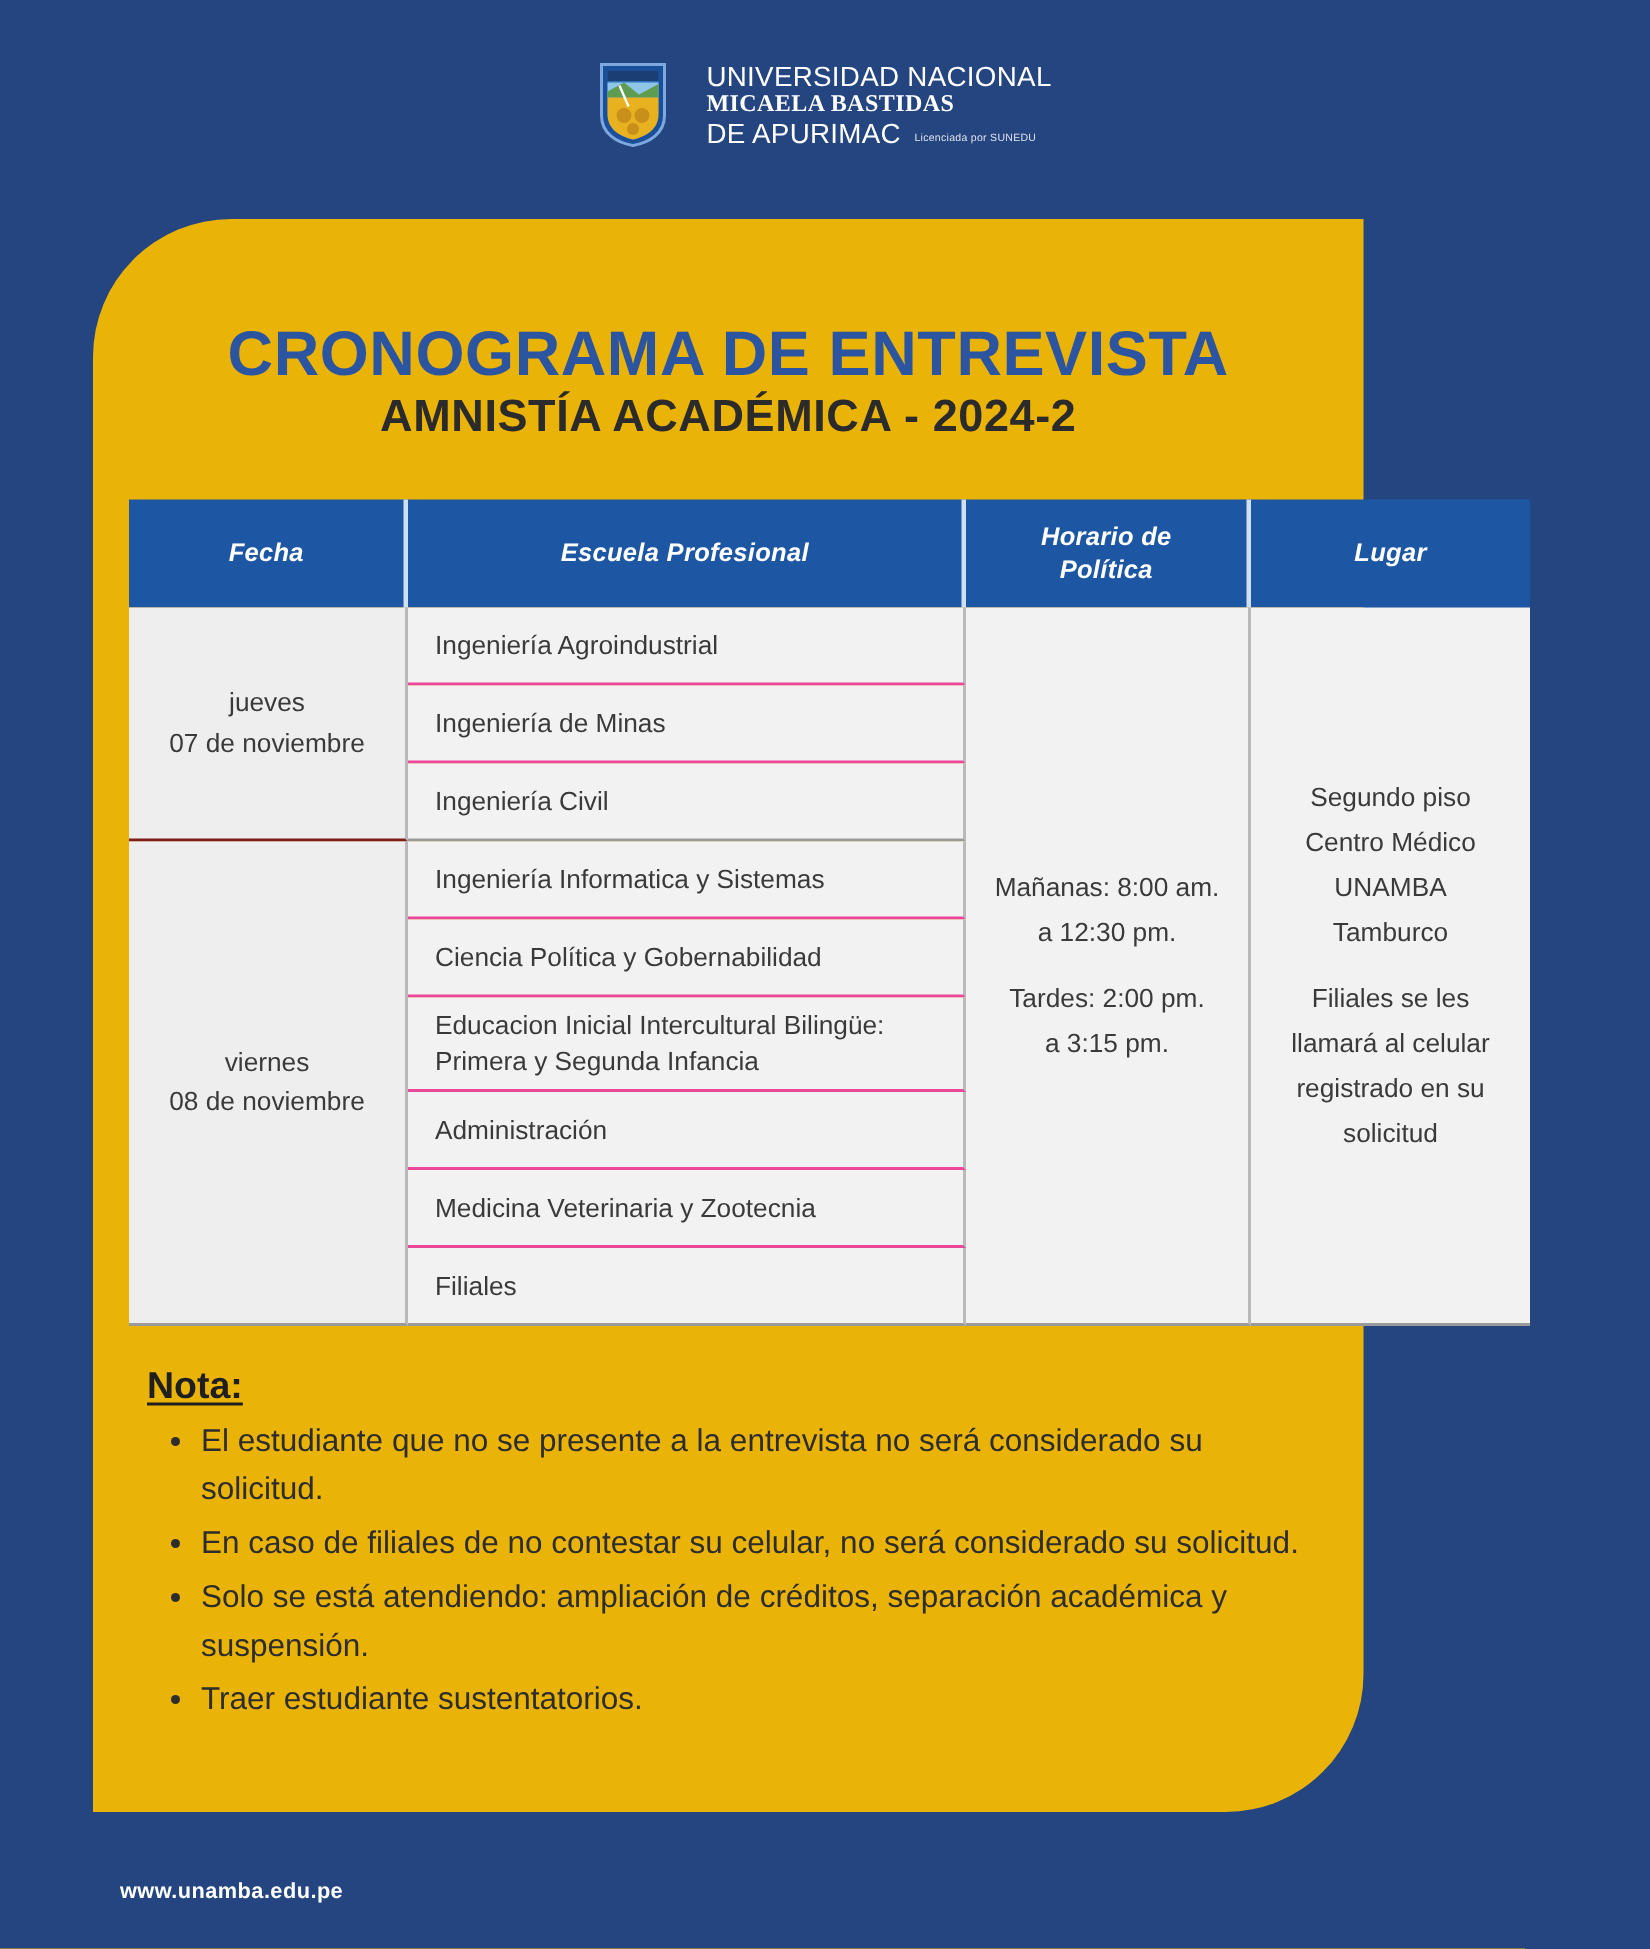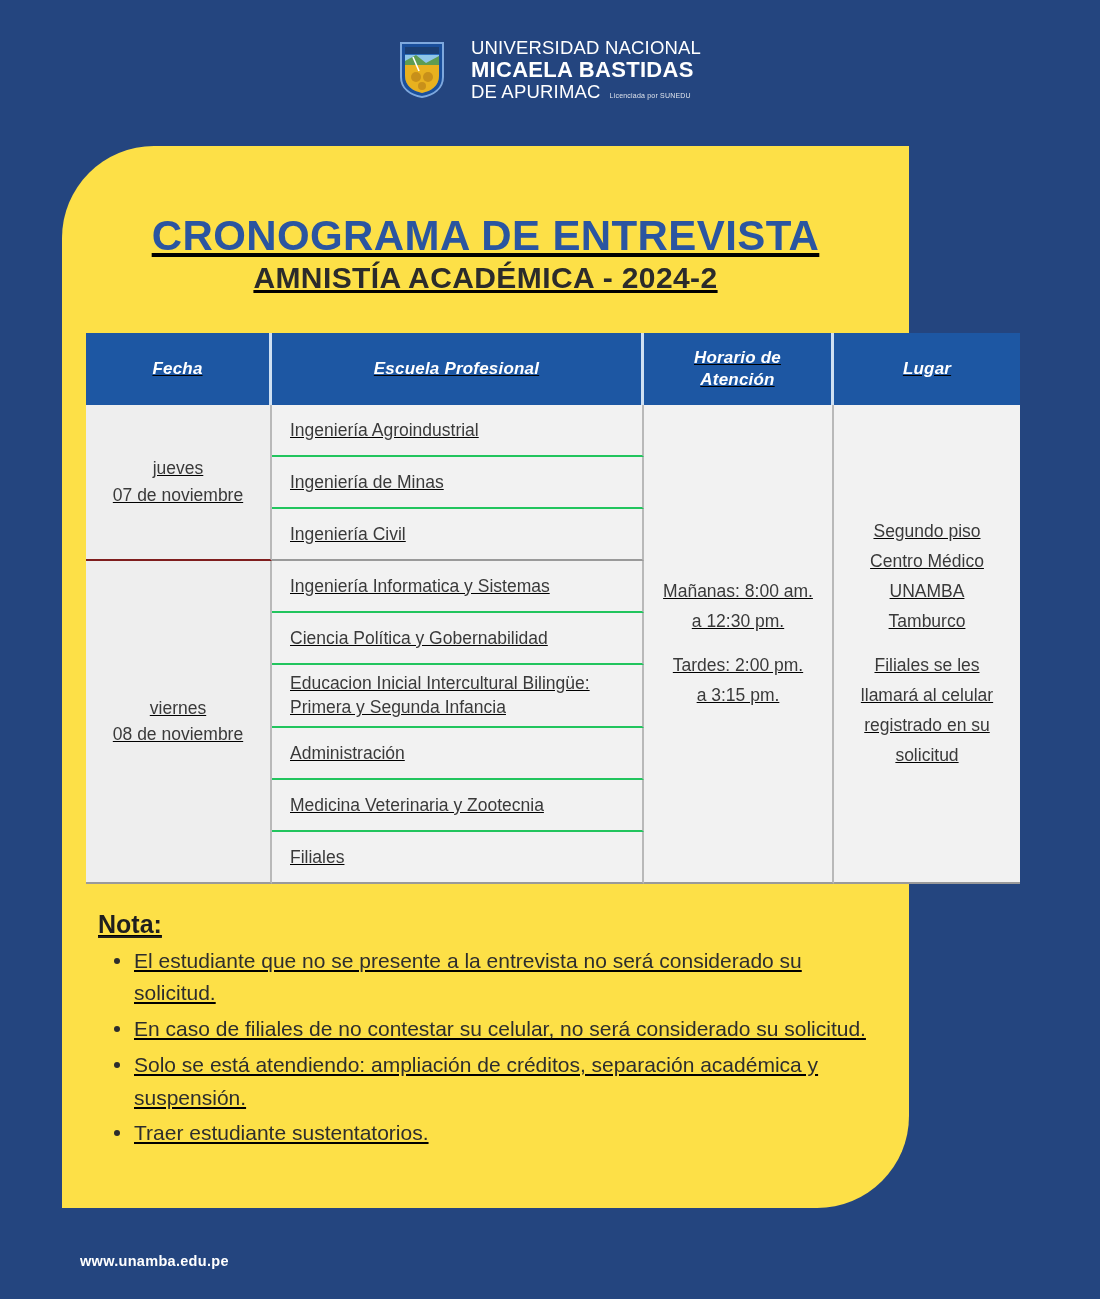--- a/index.html
+++ b/index.html
@@ -33,24 +33,25 @@
   }
   .crest svg { display: block; }
   .logo-text { color: #ffffff; line-height: 1.08; }
   .logo-l1 {
     font-size: 18.5px;
     letter-spacing: 0.2px;
     font-weight: 400;
     white-space: nowrap;
   }
   .logo-l2 {
-    font-size: 22px;
+    font-size: 16px;
     font-weight: 700;
     letter-spacing: 0.3px;
     white-space: nowrap;
+    font-family: Liberation Serif, serif;
   }
   .logo-l3row { display: flex; align-items: flex-end; gap: 9px; }
   .logo-l3 {
     font-size: 18.5px;
     font-weight: 400;
     letter-spacing: 0.2px;
     white-space: nowrap;
   }
   .logo-sunedu {
     font-size: 7px;
@@ -60,27 +61,26 @@
     letter-spacing: .2px;
   }
 
   
   .card {
     position: absolute;
     left: 62px;
     top: 146px;
     width: 847px;
     height: 1062px;
-    background: #fde047;
+    background: #eab308;
     border-top-left-radius: 92px;
     border-bottom-right-radius: 92px;
     border-top-right-radius: 0;
     border-bottom-left-radius: 0;
     padding: 0 24px;
-    text-decoration: underline;
   }
 
   
   .title-wrap { text-align: center; padding-top: 68px; }
   .title-1 {
     font-size: 42px;
     font-weight: 800;
     color: #2b55a0;
     letter-spacing: 0.4px;
     line-height: 1.05;
@@ -131,21 +131,21 @@
   td.datecell.last { border-bottom: 2px solid #9a9a9a; }
 
   td.school {
     background: #f2f2f2;
     color: #3a3a3a;
     font-size: 17.5px;
     padding: 0 0 0 18px;
     height: 52px;
     vertical-align: middle;
     line-height: 1.38;
-    border-bottom: 2px solid #22c55e;
+    border-bottom: 2px solid #ec4899;
     border-right: 2px solid #b9b9b9;
   }
   td.school.nb { border-bottom: 2px solid #9a9a9a; }
   td.school.two { height: 63px; }
 
   td.horario, td.lugar {
     background: #f2f2f2;
     color: #3a3a3a;
     font-size: 17.5px;
     text-align: center;
@@ -242,21 +242,21 @@
         <col style="width:372px">
         <col style="width:190px">
         <col style="width:186px">
       </colgroup>
       <thead>
         <tr>
           <th>Fecha</th>
           <th>Escuela  Profesional</th>
           <th>
             <span>Horario de</span><br>
-            <span>Atención</span>
+            <span>Política</span>
           </th>
           <th>Lugar</th>
         </tr>
       </thead>
       <tbody>
 
         <tr>
           <td class="datecell" rowspan="3">
             <span>jueves</span><br>
             <span>07 de noviembre</span>

